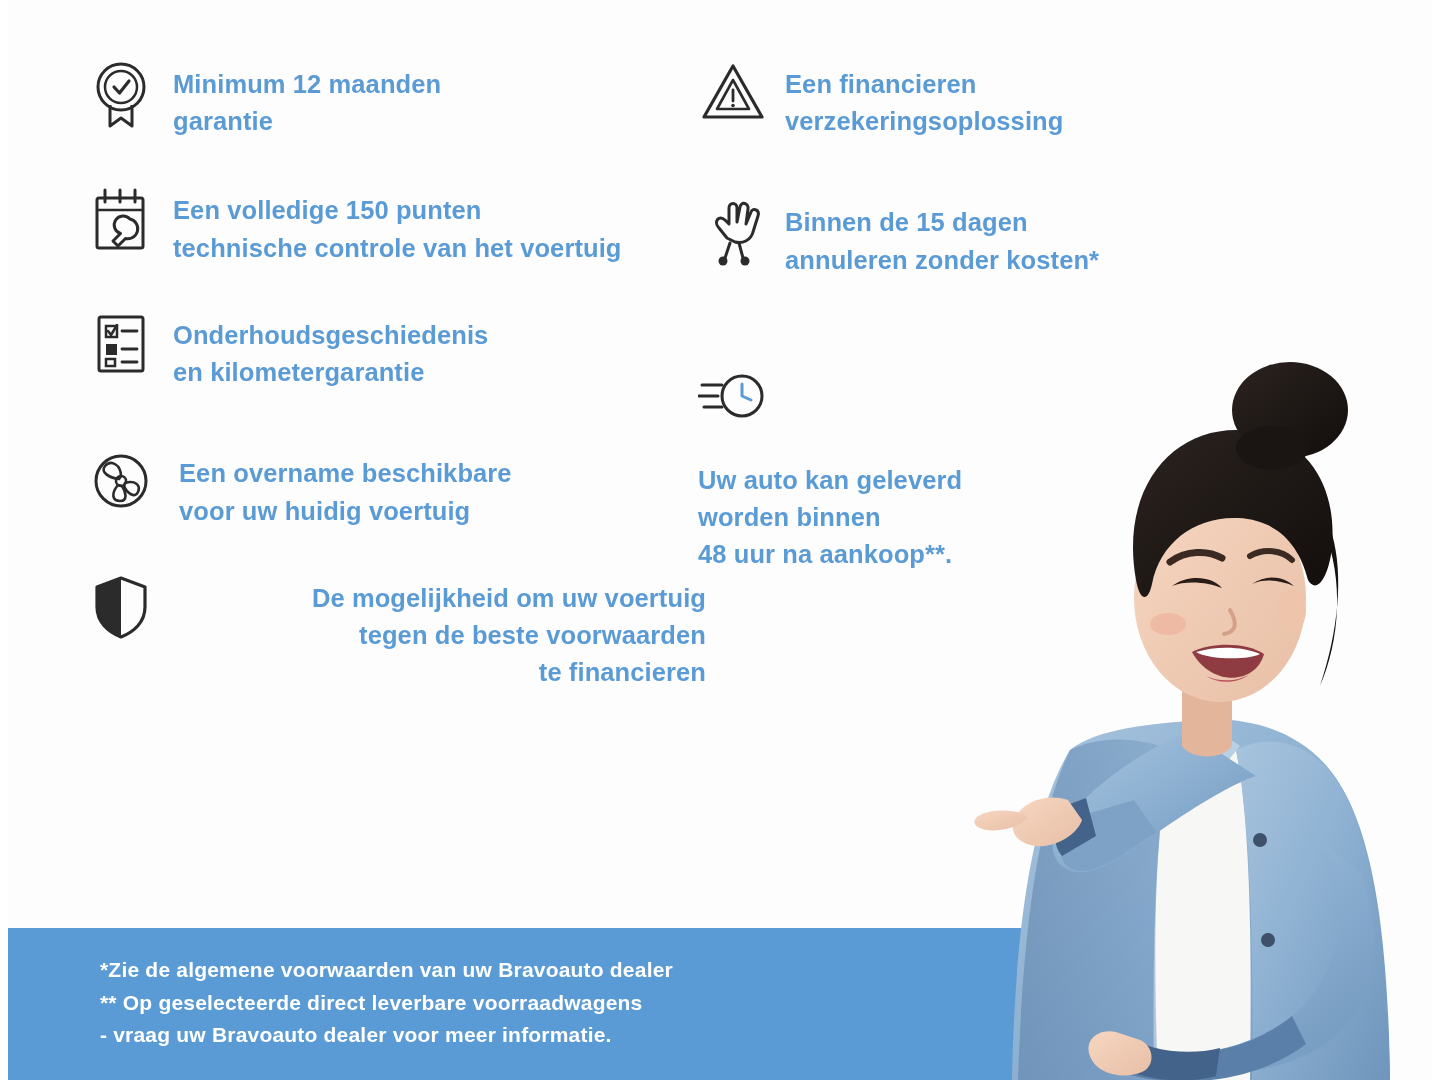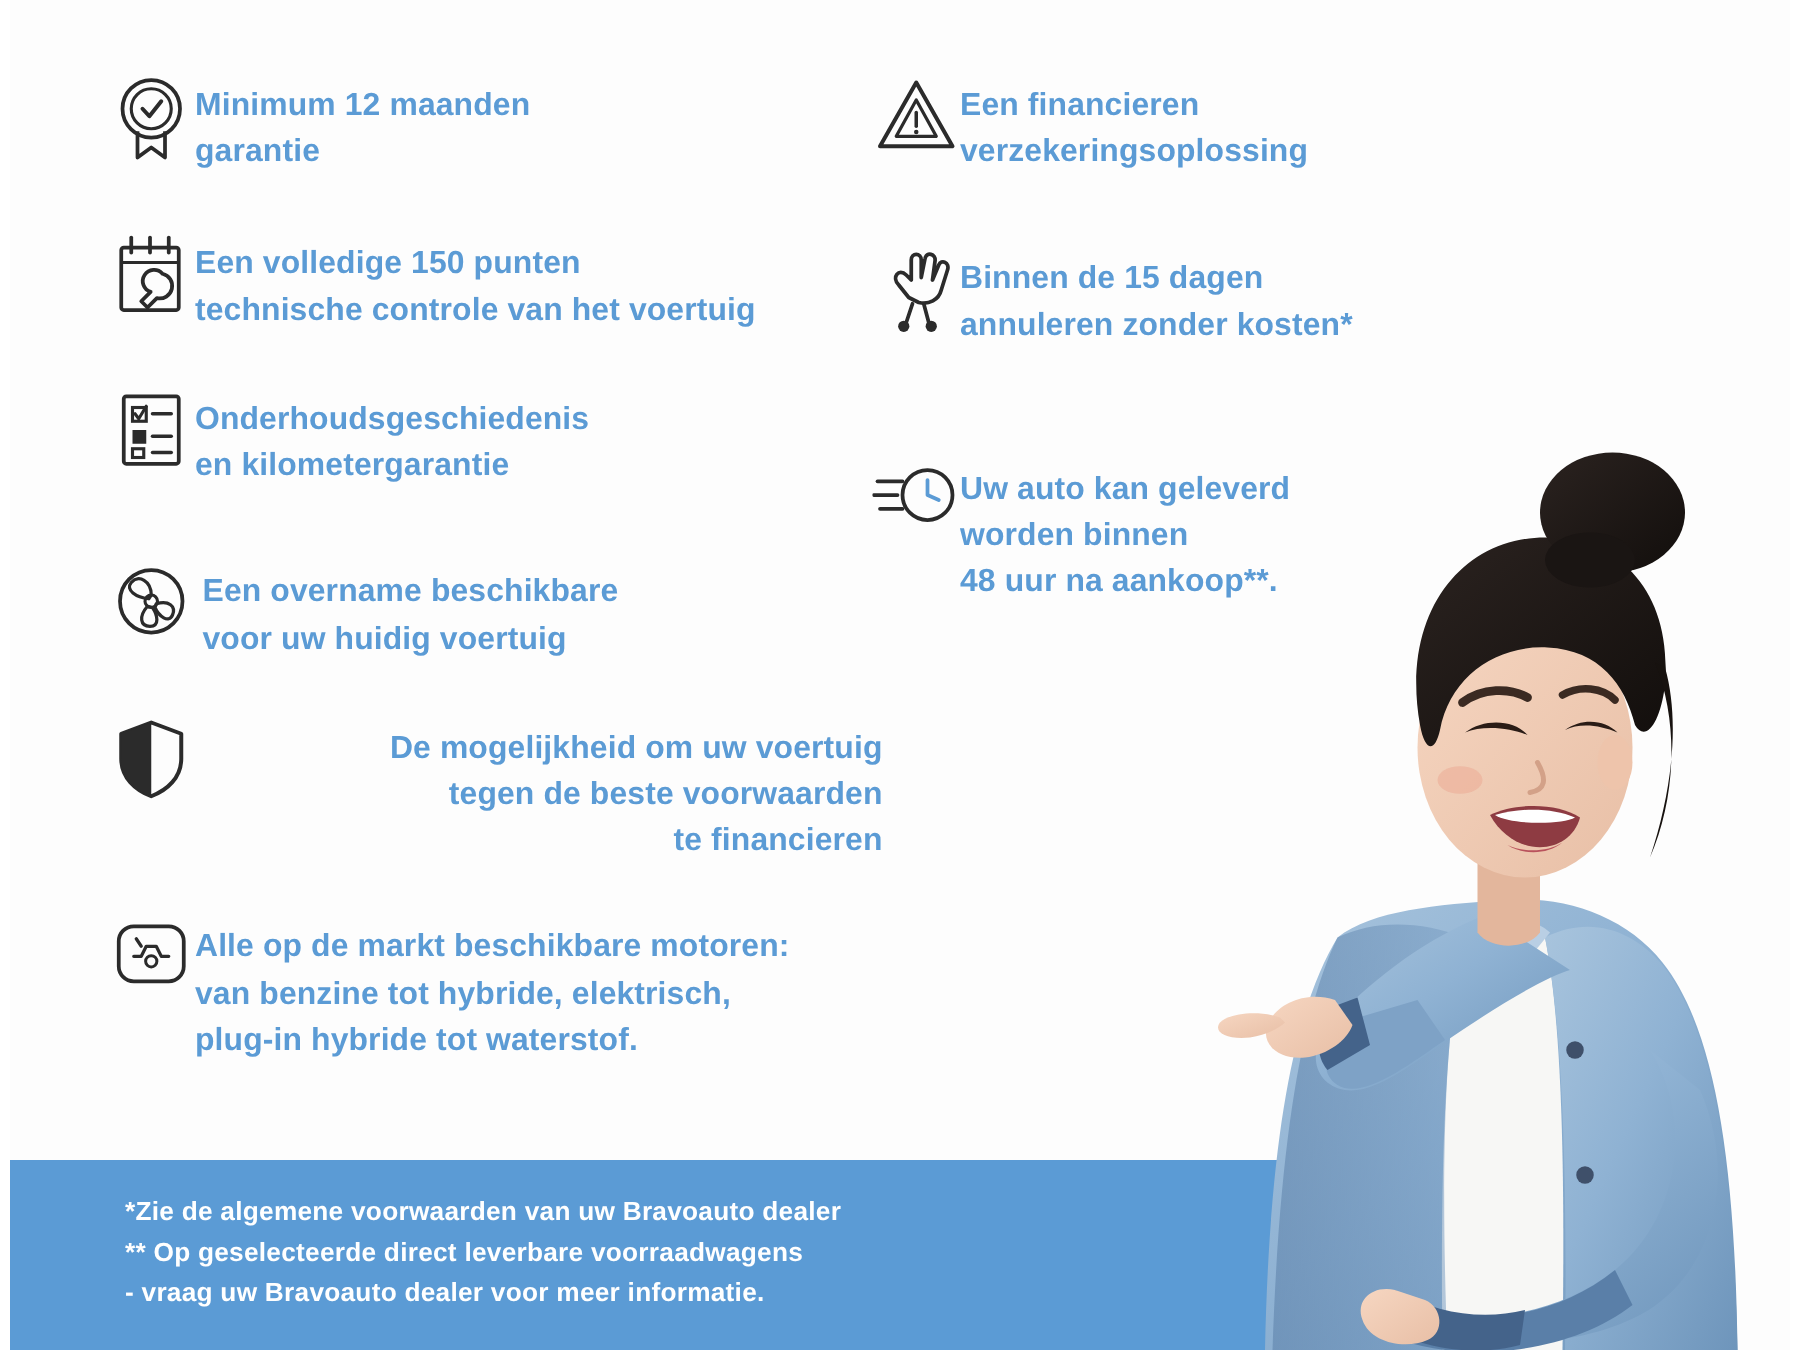--- a/index.html
+++ b/index.html
@@ -45,20 +45,21 @@
     position: absolute;
     top: 0;
   }
   .col-left { left: 0; width: 620px; }
   .col-right { left: 612px; width: 480px; }
 
   .feature {
     display: flex;
     align-items: flex-start;
     margin-bottom: 32px;
+    gap: 17px;
   }
   .feature .icon {
     flex: 0 0 70px;
     width: 70px;
     height: 70px;
     display: flex;
     align-items: flex-start;
     justify-content: center;
     padding-top: 2px;
   }
@@ -79,21 +80,21 @@
   
   .f-garantie { margin-bottom: 44px; }
   .f-controle { margin-bottom: 42px; }
   .f-onderhoud { margin-bottom: 56px; }
   .f-overname { margin-bottom: 42px; }
   .f-financieren { margin-bottom: 40px; text-align: right; }
   .f-motoren { margin-bottom: 0; }
 
   .f-verzekering { margin-bottom: 56px; }
   .f-annuleren { margin-bottom: 86px; }
-  .f-levering { margin-bottom: 6px; }
+  .f-levering { margin-bottom: 6px; flex-direction: column; }
 
   
   .f-overname .text { padding-left: 6px; }
 
   
   .footer {
     position: absolute;
     left: 0;
     bottom: 0;
     width: 1320px;
@@ -202,33 +203,20 @@
           <svg width="60" height="66" viewBox="0 0 60 66">
             <path d="M30 4 L54 13 V33 C54 48 43 58 30 63 C17 58 6 48 6 33 V13 Z" fill="none" stroke="#2b2b2b" stroke-width="3.2" stroke-linejoin="round"></path>
             <path d="M30 4 L6 13 V33 C6 48 17 58 30 63 Z" fill="#2b2b2b"></path>
           </svg>
         </span>
         <span class="text">De mogelijkheid om uw voertuig
 tegen de beste voorwaarden
 te financieren</span>
       </div>
 
-      <div class="feature f-motoren">
-        <span class="icon">
-          <svg width="64" height="60" viewBox="0 0 64 60">
-            <rect x="6" y="8" width="52" height="44" rx="12" fill="none" stroke="#2b2b2b" stroke-width="3"></rect>
-            <path d="M18 32 h6 l4 -8 h8 l4 8 h6" fill="none" stroke="#2b2b2b" stroke-width="2.6" stroke-linecap="round" stroke-linejoin="round"></path>
-            <path d="M24 24 l-4 -6" fill="none" stroke="#2b2b2b" stroke-width="2.6" stroke-linecap="round"></path>
-            <circle cx="32" cy="36" r="4.5" fill="none" stroke="#2b2b2b" stroke-width="2.4"></circle>
-          </svg>
-        </span>
-        <span class="text">Alle op de markt beschikbare motoren:
-van benzine tot hybride, elektrisch,
-plug-in hybride tot waterstof.</span>
-      </div>
 
     </div>
 
     <div class="col col-right">
 
       <div class="feature f-verzekering">
         <span class="icon">
           <svg width="68" height="64" viewBox="0 0 68 64">
             <path d="M34 6 L63 57 H5 Z" fill="none" stroke="#2b2b2b" stroke-width="3.2" stroke-linejoin="round"></path>
             <path d="M34 20 L50 49 H18 Z" fill="none" stroke="#2b2b2b" stroke-width="2.6" stroke-linejoin="round"></path>

